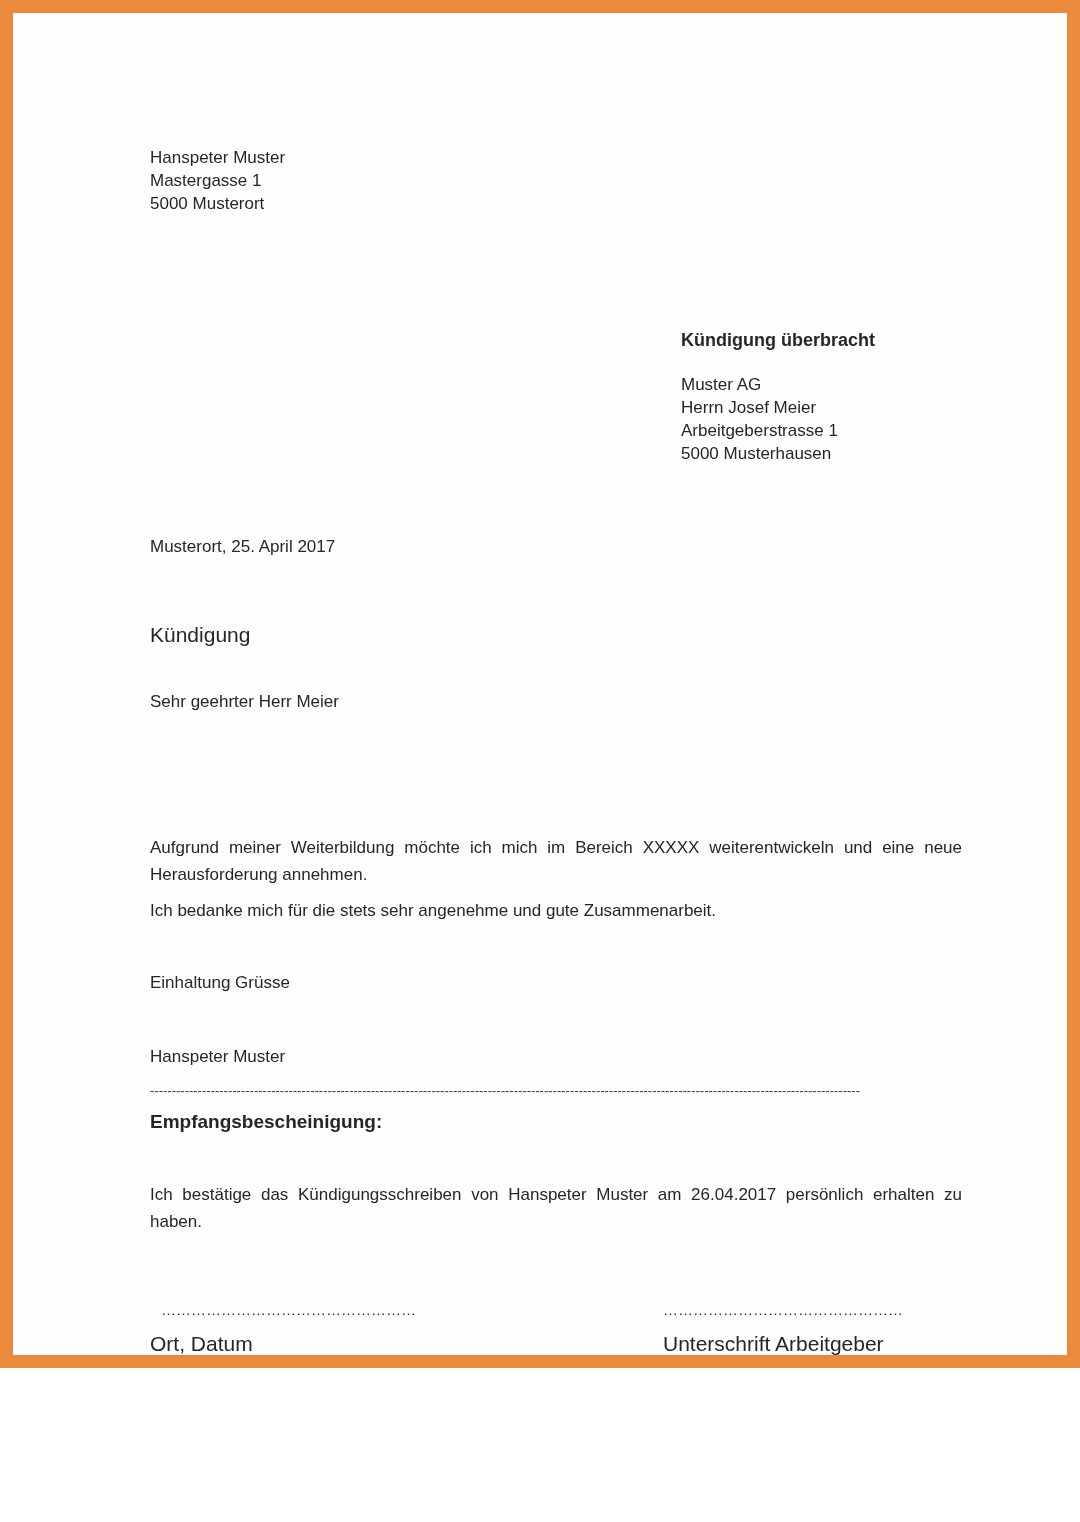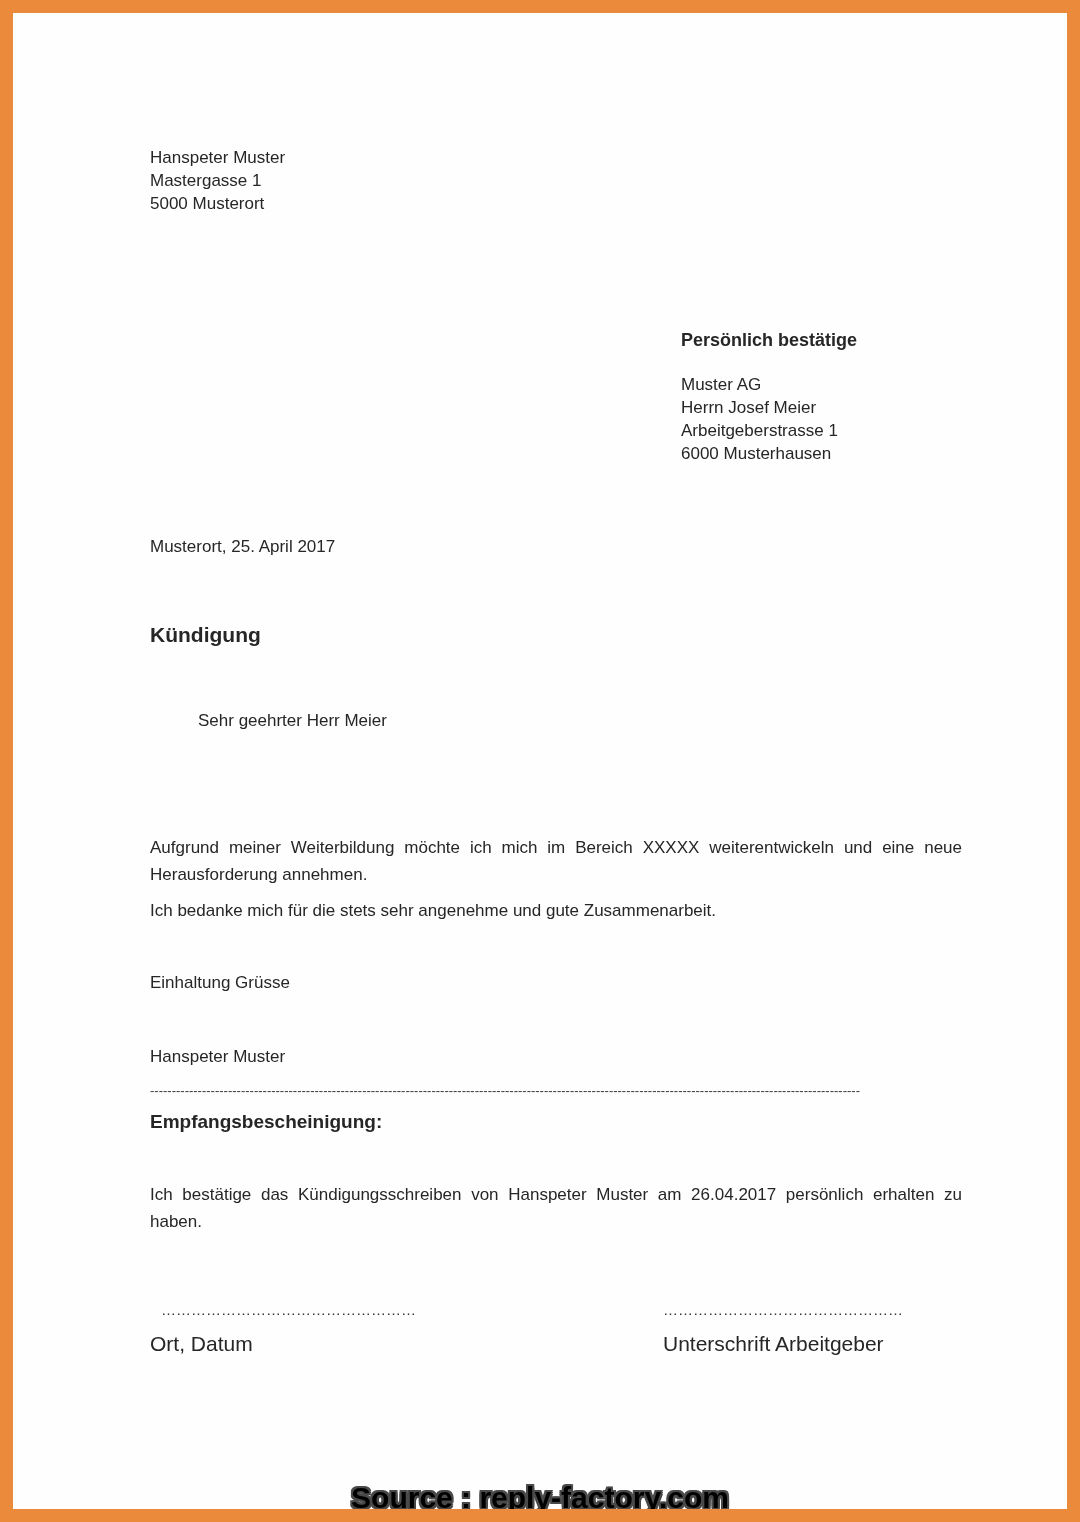--- a/index.html
+++ b/index.html
@@ -4,39 +4,39 @@
 <style>
   html, body {
     margin: 0;
     padding: 0;
     background: #ffffff;
     font-family: "Liberation Sans", sans-serif;
   }
   .page {
     position: relative;
     width: 1080px;
-    height: 1522px;
+    height: 1368px;
     box-sizing: border-box;
     border: 13px solid #ec8a3c;
     background: #fefefe;
     color: #262626;
     overflow: hidden;
   }
   .abs { position: absolute; }
   .addr { font-size: 17px; line-height: 23px; }
   .bold { font-weight: bold; }
   .body-text {
     font-size: 17px;
     line-height: 27px;
     width: 812px;
     text-align: justify;
   }
   .subject {
     font-size: 21px;
-    font-weight: bold;
+    font-weight: normal;
   }
   .sep-line {
     font-size: 13px;
     letter-spacing: 0px;
     width: 788px;
     white-space: nowrap;
     overflow: hidden;
     color: #3a3a3a;
   }
   .receipt-heading {
@@ -73,34 +73,34 @@
 <body>
 
 <div class="page">
 
   <div class="abs addr" style="left:137px; top:133px;">
     <div>Hanspeter Muster</div>
     <div>Mastergasse 1</div>
     <div>5000 Musterort</div>
   </div>
 
-  <div class="abs addr bold" style="left:668px; top:316px; font-size:18px;">Persönlich bestätige</div>
+  <div class="abs addr bold" style="left:668px; top:316px; font-size:18px;">Kündigung überbracht</div>
 
   <div class="abs addr" style="left:668px; top:360px;">
     <div>Muster AG</div>
     <div>Herrn Josef Meier</div>
     <div>Arbeitgeberstrasse 1</div>
-    <div>6000 Musterhausen</div>
+    <div>5000 Musterhausen</div>
   </div>
 
   <div class="abs addr" style="left:137px; top:522px;">Musterort, 25. April 2017</div>
 
   <div class="abs subject" style="left:137px; top:610px;">Kündigung</div>
 
-  <div class="abs addr" style="left:137px; top:696px;margin-left:48px;">Sehr geehrter Herr Meier</div>
+  <div class="abs addr" style="left:137px; top:677px;">Sehr geehrter Herr Meier</div>
 
 
   <div class="abs body-text" style="left:137px; top:821px;">Aufgrund meiner Weiterbildung möchte ich mich im Bereich XXXXX weiterentwickeln und eine neue Herausforderung annehmen.</div>
 
   <div class="abs body-text" style="left:137px; top:884px;">Ich bedanke mich für die stets sehr angenehme und gute Zusammenarbeit.</div>
 
   <div class="abs addr" style="left:137px; top:958px;">Einhaltung Grüsse</div>
 
   <div class="abs addr" style="left:137px; top:1032px;">Hanspeter Muster</div>
 

